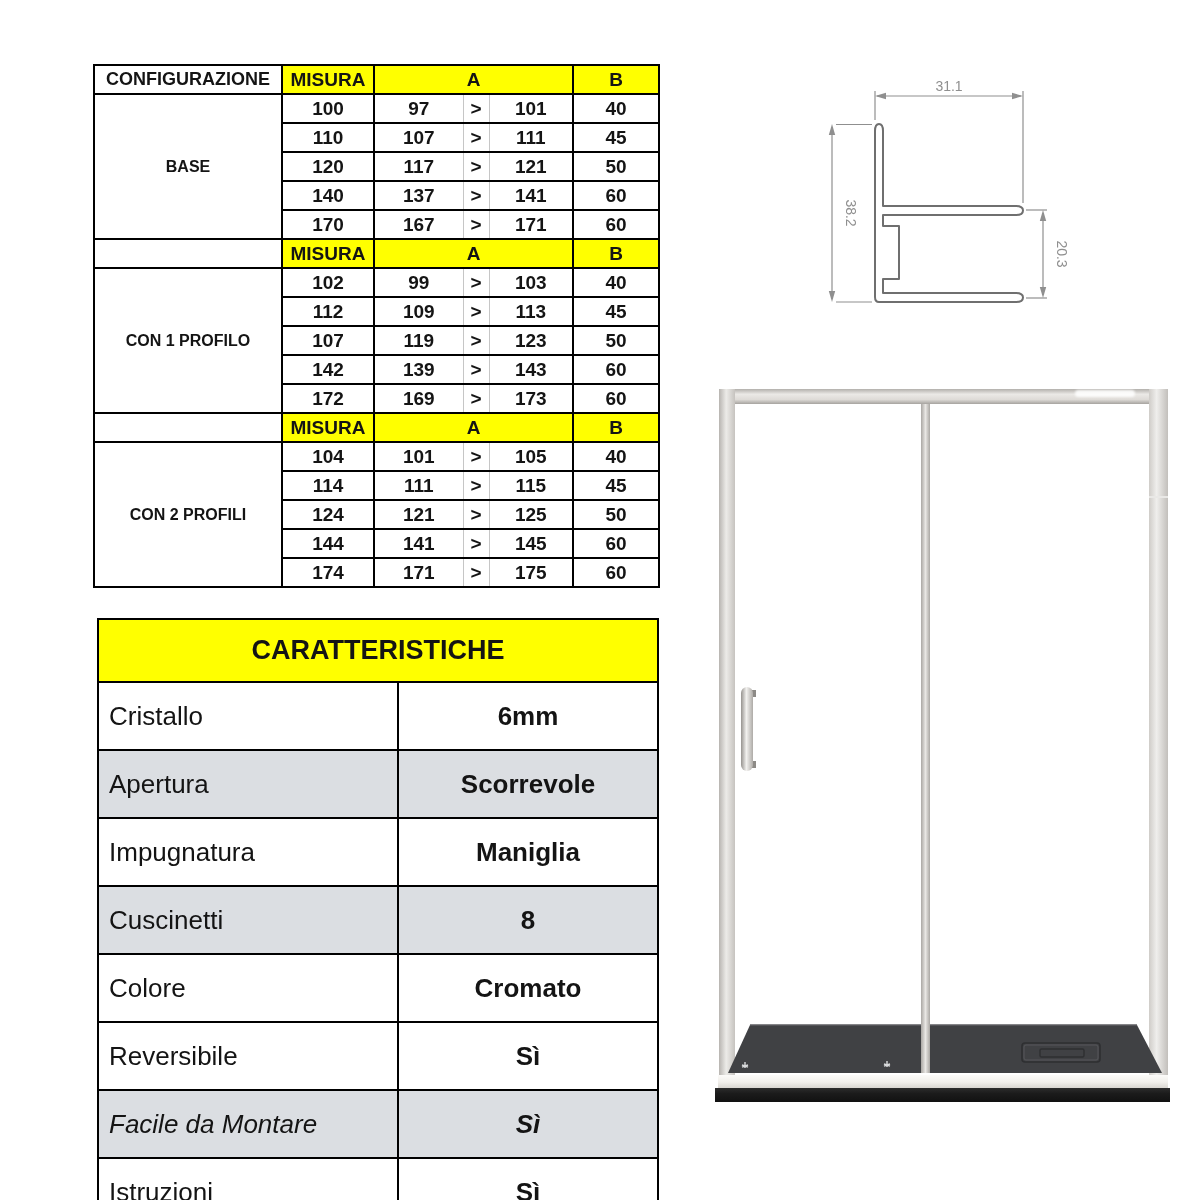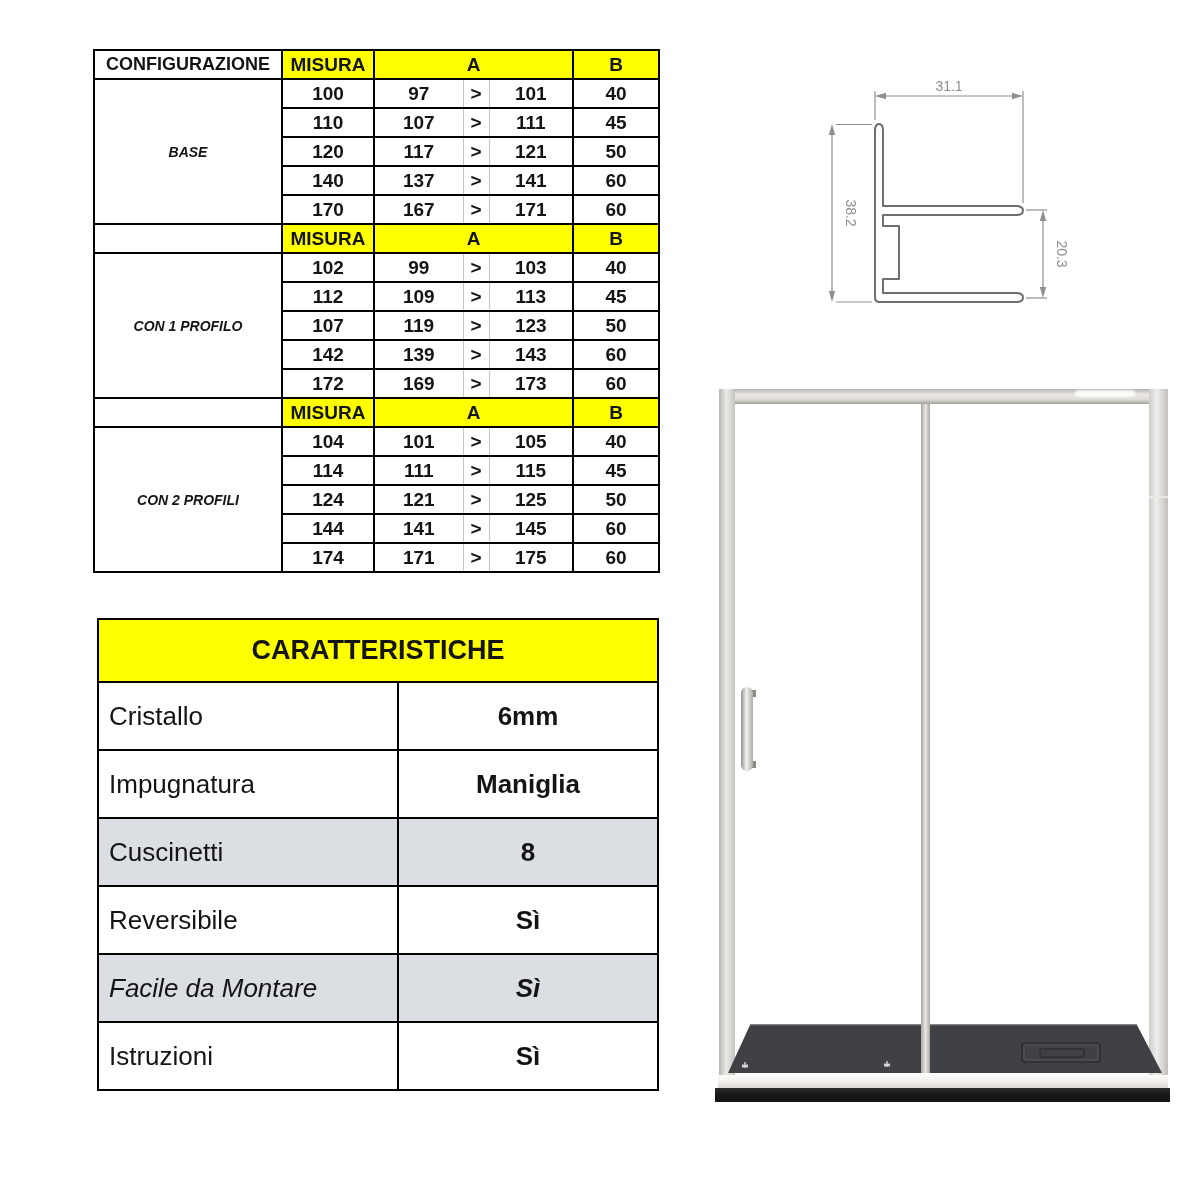--- a/index.html
+++ b/index.html
@@ -1,25 +1,25 @@
 <!DOCTYPE html>
 <html><head>
 <meta charset="utf-8">
 <style>
   html,body{margin:0;padding:0;background:#fff;}
   .page{position:relative;width:1200px;height:1200px;background:#ffffff;overflow:hidden;
         font-family:"Liberation Sans",sans-serif;color:#000;}
 
   
-  .size-table{position:absolute;left:93px;top:49px;border-collapse:collapse;table-layout:fixed;}
+  .size-table{position:absolute;left:93px;top:64px;border-collapse:collapse;table-layout:fixed;}
   .size-table td{border:2px solid #000;height:27px;padding:0;text-align:center;
                  font-size:19px;font-weight:700;color:#141414;background:#fff;overflow:hidden;white-space:nowrap;}
   .size-table td.yellow{background:#ffff00;}
   .size-table td.cfg-head{font-size:18px;}
-  .size-table td.sec-label{font-size:14px;font-style:italic;}
+  .size-table td.sec-label{font-size:16px;}
   .size-table td.amin{border-right:1px solid #c6c6c6;}
   .size-table td.asep{border-left:1px solid #c6c6c6;border-right:1px solid #c6c6c6;font-weight:700;}
   .size-table td.amax{border-left:1px solid #c6c6c6;}
 
   
   .features-table{position:absolute;left:97px;top:618px;border-collapse:collapse;table-layout:fixed;}
   .features-table td{border:2.5px solid #000;padding:12px;font-size:26px;color:#141414;
                      background:#fff;overflow:hidden;white-space:nowrap;}
   .features-table td.ftitle{background:#ffff00;font-weight:700;text-align:center;height:37px;font-size:27px;}
   .features-table td.flabel{height:42px;padding-left:10px;text-align:left;font-weight:400;}
@@ -273,29 +273,37 @@
         <col style="width:260px">
       </colgroup>
     <tbody id="features-tbody">
         <tr>
           <td class="ftitle" colspan="2">CARATTERISTICHE</td>
         </tr>
         <tr class="">
           <td class="flabel">Cristallo</td>
           <td class="fvalue">6mm</td>
         </tr>
+        <tr class="gray">
+          <td class="flabel">Apertura</td>
+          <td class="fvalue">Scorrevole</td>
+        </tr>
         <tr class="">
           <td class="flabel">Impugnatura</td>
           <td class="fvalue">Maniglia</td>
         </tr>
         <tr class="gray">
           <td class="flabel">Cuscinetti</td>
           <td class="fvalue">8</td>
         </tr>
         <tr class="">
+          <td class="flabel">Colore</td>
+          <td class="fvalue">Cromato</td>
+        </tr>
+        <tr class="">
           <td class="flabel">Reversibile</td>
           <td class="fvalue">Sì</td>
         </tr>
         <tr class="gray it">
           <td class="flabel">Facile da Montare</td>
           <td class="fvalue">Sì</td>
         </tr>
         <tr class="">
           <td class="flabel">Istruzioni</td>
           <td class="fvalue">Sì</td>

